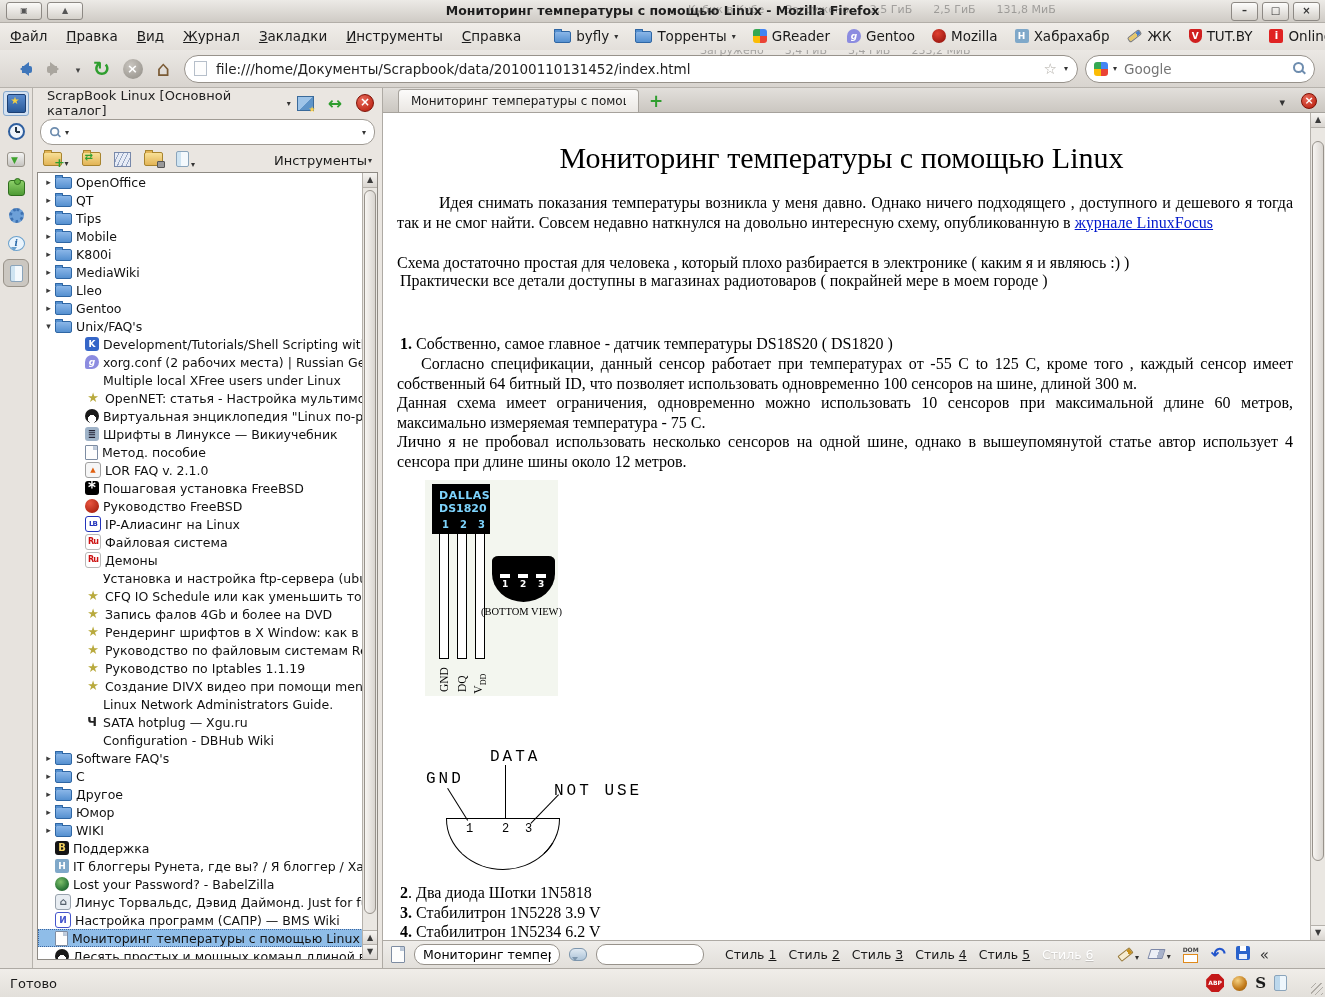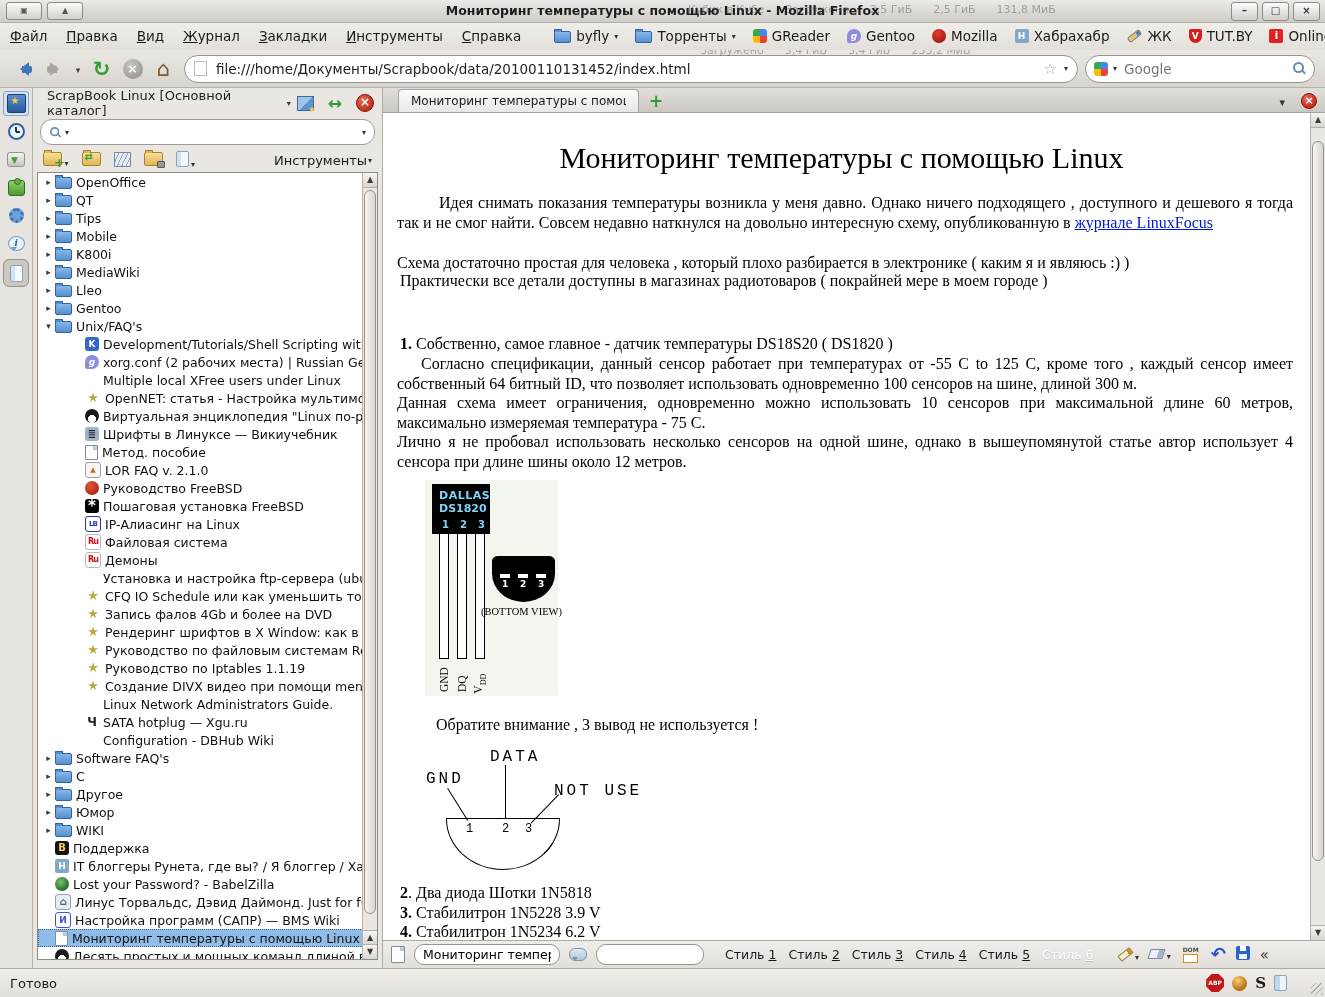--- a/index.html
+++ b/index.html
@@ -486,27 +486,27 @@
             <span class="ti ti-doc"></span>
             <span class="tlabel">Метод. пособие</span>
           </div>
           <div class="trow d1">
             <span class="exp"></span>
             <span class="ti ti-lor"></span>
             <span class="tlabel">LOR FAQ v. 2.1.0</span>
           </div>
           <div class="trow d1">
             <span class="exp"></span>
+            <span class="ti ti-asterisk"></span>
+            <span class="tlabel">Пошаговая установка FreeBSD</span>
+          </div>
+          <div class="trow d1">
+            <span class="exp"></span>
             <span class="ti ti-freebsd"></span>
             <span class="tlabel">Руководство FreeBSD</span>
-          </div>
-          <div class="trow d1">
-            <span class="exp"></span>
-            <span class="ti ti-asterisk"></span>
-            <span class="tlabel">Пошаговая установка FreeBSD</span>
           </div>
           <div class="trow d1">
             <span class="exp"></span>
             <span class="ti ti-lb"></span>
             <span class="tlabel">IP-Алиасинг на Linux</span>
           </div>
           <div class="trow d1">
             <span class="exp"></span>
             <span class="ti ti-ru"></span>
             <span class="tlabel">Файловая система</span>
@@ -684,21 +684,20 @@
           <span class="bdash bd1"></span>
           <span class="bdash bd2"></span>
           <span class="bdash bd3"></span>
           <span class="bnumw bn1">1</span>
           <span class="bnumw bn2">2</span>
           <span class="bnumw bn3">3</span>
         </div>
         <span class="bcaption">(BOTTOM VIEW)</span>
       </div>
 
-      <div class="pblock" style="top:602px;left:53px">Обратите внимание , 3 вывод  не используется !</div>
 
       <div id="pinout">
         <span class="po-label po-gnd">GND</span>
         <span class="po-label po-data">DATA</span>
         <span class="po-label po-notuse">NOT USE</span>
         <div class="po-bowl"></div>
         <div class="po-line ln-gnd"></div>
         <div class="po-line ln-data"></div>
         <div class="po-line ln-notuse"></div>
         <span class="po-pin pp1">1</span>

